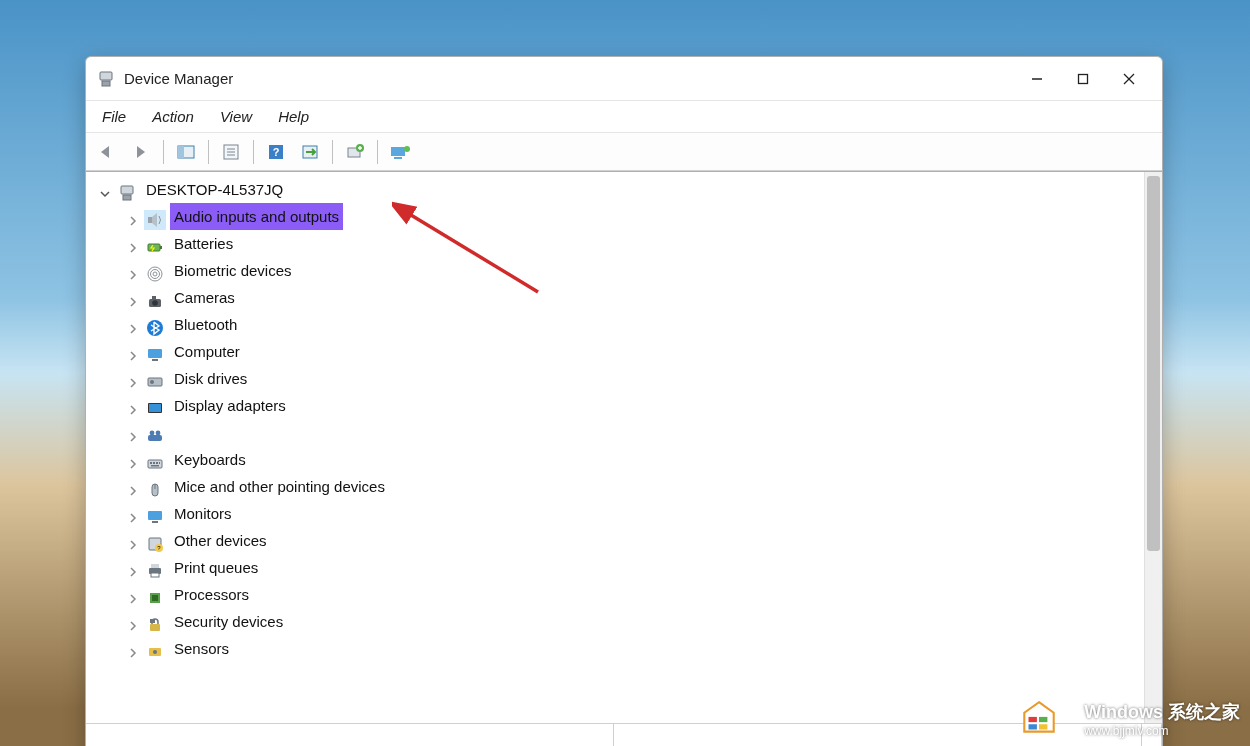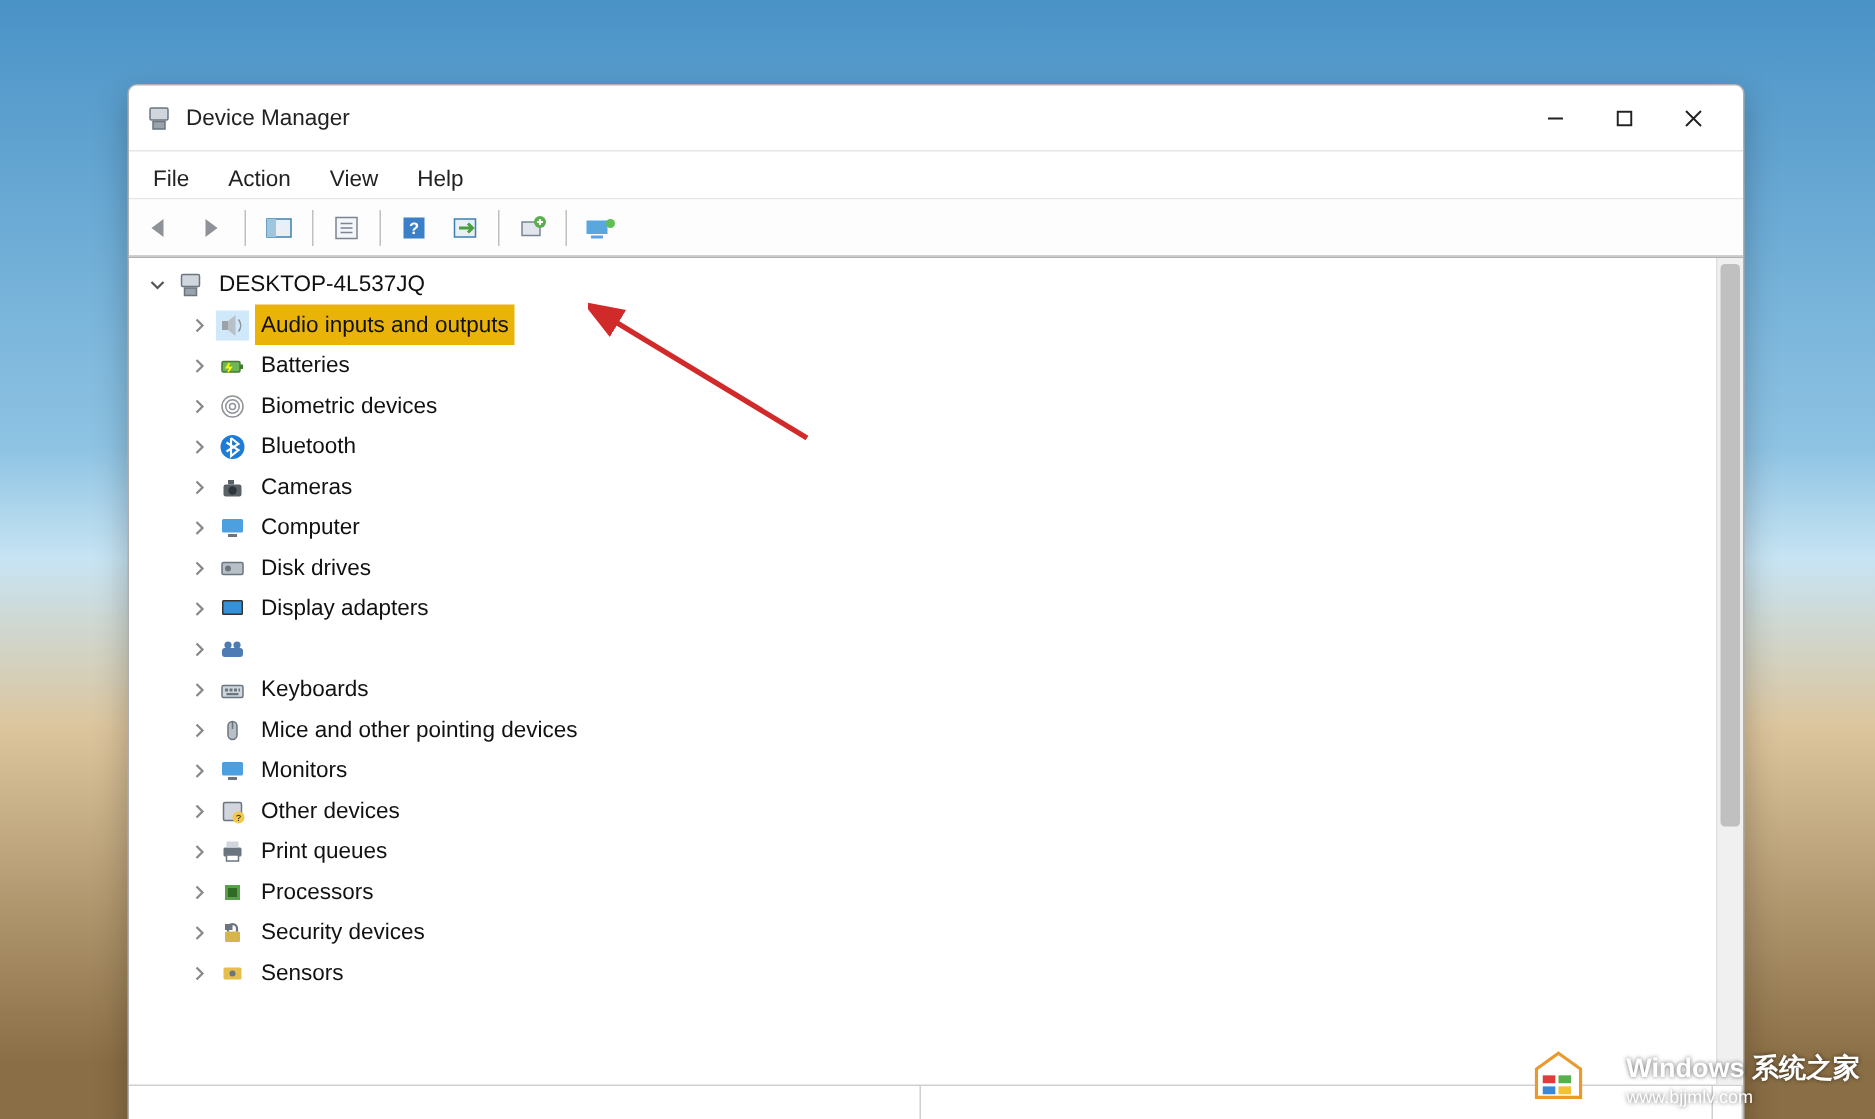--- a/index.html
+++ b/index.html
@@ -45,26 +45,27 @@
   .win-controls { display: flex; }
   .win-btn {
     width: 46px; height: 32px;
     display: flex; align-items: center; justify-content: center;
     font-size: 14px; color: #222;
   }
 
   .menubar {
     height: 32px;
     display: flex;
-    align-items: flex-end;
+    align-items: center;
     padding: 0 4px;
     gap: 2px;
     font-size: 15px;
     color: #222;
     border-bottom: 1px solid #e5e5e5;
+    font-style: italic;
   }
   .menubar .menu-item { padding: 4px 12px; }
 
   .toolbar {
     height: 38px;
     display: flex;
     align-items: center;
     padding: 2px 6px;
     gap: 4px;
     border-bottom: 1px solid #d0d0d0;
@@ -96,42 +97,42 @@
     border-left: 1px solid #e0e0e0;
     position: relative;
   }
   .scrollbar-thumb {
     position: absolute; left:2px; right:2px; top:4px; height:68%;
     background:#c0c0c0; border-radius: 3px;
   }
 
   .tree-row {
     display: flex;
-    align-items: center;
+    align-items: flex-end;
     height: 27px;
     line-height: 27px;
     white-space: nowrap;
     user-select: none;
   }
   .indent0 { padding-left: 8px; }
   .indent1 { padding-left: 36px; }
   .expander {
     width: 18px; height: 18px;
     display: inline-flex; align-items:center; justify-content:center;
     color:#606060; font-size:12px;
     flex: 0 0 auto;
   }
   .node-icon {
     width: 22px; height: 20px;
     display: inline-flex; align-items:center; justify-content:center;
     margin: 0 4px 0 2px;
     flex: 0 0 auto;
   }
   .node-label { padding: 0 4px; }
-  .selected .node-label { background:#eab308; }
+  .selected .node-label { background:#8b5cf6; }
   .selected .node-icon { background:#cfe8fa; }
 
   .pane-divider {
     height: 32px;
     background:#fff;
     border-top:1px solid #d0d0d0;
     display:flex;
   }
   .pane-divider div { border-right:1px solid #d0d0d0; flex:1; }
   .pane-divider div:last-child{width:20px;flex:0 0 20px;}
@@ -327,40 +328,40 @@
           <span class="node-label">Biometric devices</span>
         </div>
         <div class="tree-row indent1">
           <span class="expander">
             <svg width="10" height="10">
               <path d="M3 1 L7 5 L3 9" fill="none" stroke="#888" stroke-width="1.5"></path>
             </svg>
           </span>
           <span class="node-icon">
             <svg width="18" height="18" viewBox="0 0 18 18">
-              <circle cx="9" cy="9" r="8" fill="#1e7cd6"></circle>
-              <path d="M8 3 V15 L13 11 L5 6 M8 3 L13 7 L5 12" fill="none" stroke="#fff" stroke-width="1.4"></path>
-            </svg>
-          </span>
-          <span class="node-label">Bluetooth</span>
-        </div>
-        <div class="tree-row indent1">
-          <span class="expander">
-            <svg width="10" height="10">
-              <path d="M3 1 L7 5 L3 9" fill="none" stroke="#888" stroke-width="1.5"></path>
-            </svg>
-          </span>
-          <span class="node-icon">
-            <svg width="18" height="18" viewBox="0 0 18 18">
               <rect x="3" y="7" width="12" height="8" rx="1.5" fill="#5a6268"></rect>
               <circle cx="9" cy="11" r="2.8" fill="#2f353a"></circle>
               <rect x="6" y="4" width="4" height="3" fill="#5a6268"></rect>
             </svg>
           </span>
           <span class="node-label">Cameras</span>
+        </div>
+        <div class="tree-row indent1">
+          <span class="expander">
+            <svg width="10" height="10">
+              <path d="M3 1 L7 5 L3 9" fill="none" stroke="#888" stroke-width="1.5"></path>
+            </svg>
+          </span>
+          <span class="node-icon">
+            <svg width="18" height="18" viewBox="0 0 18 18">
+              <circle cx="9" cy="9" r="8" fill="#1e7cd6"></circle>
+              <path d="M8 3 V15 L13 11 L5 6 M8 3 L13 7 L5 12" fill="none" stroke="#fff" stroke-width="1.4"></path>
+            </svg>
+          </span>
+          <span class="node-label">Bluetooth</span>
         </div>
         <div class="tree-row indent1">
           <span class="expander">
             <svg width="10" height="10">
               <path d="M3 1 L7 5 L3 9" fill="none" stroke="#888" stroke-width="1.5"></path>
             </svg>
           </span>
           <span class="node-icon">
             <svg width="18" height="18" viewBox="0 0 18 18">
               <rect x="2" y="3" width="14" height="9" rx="1" fill="#4da0e0"></rect>

